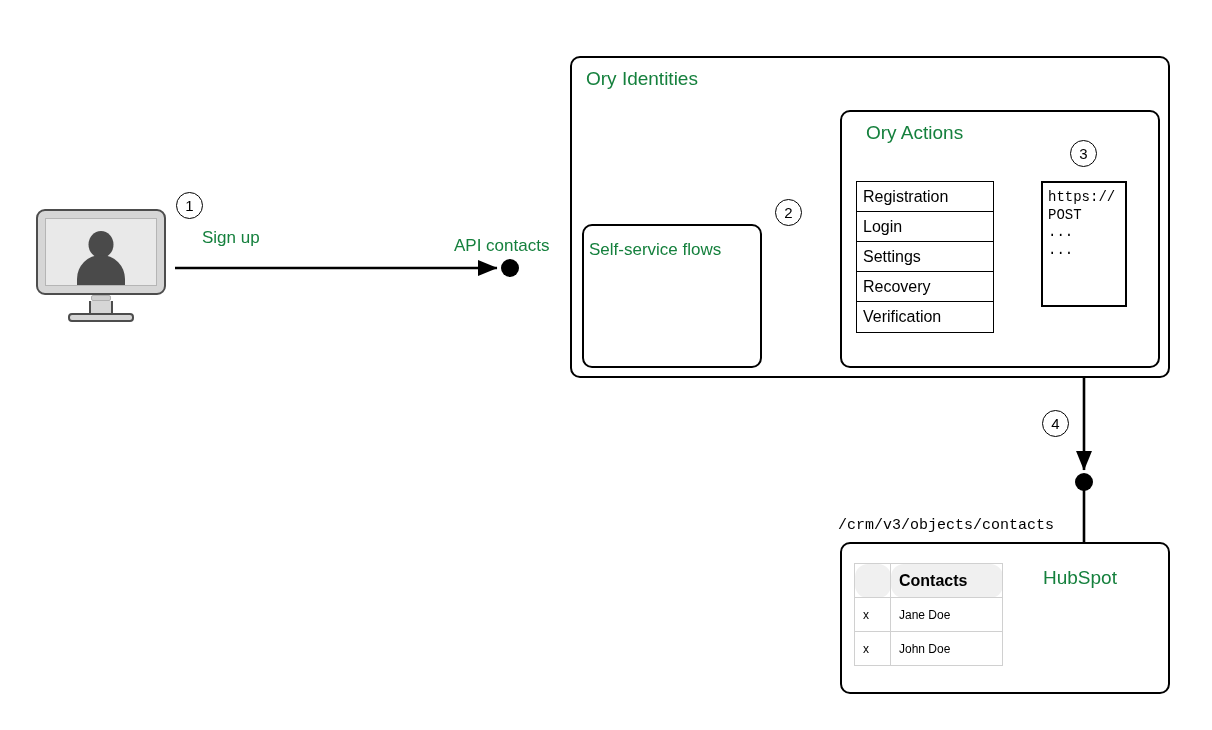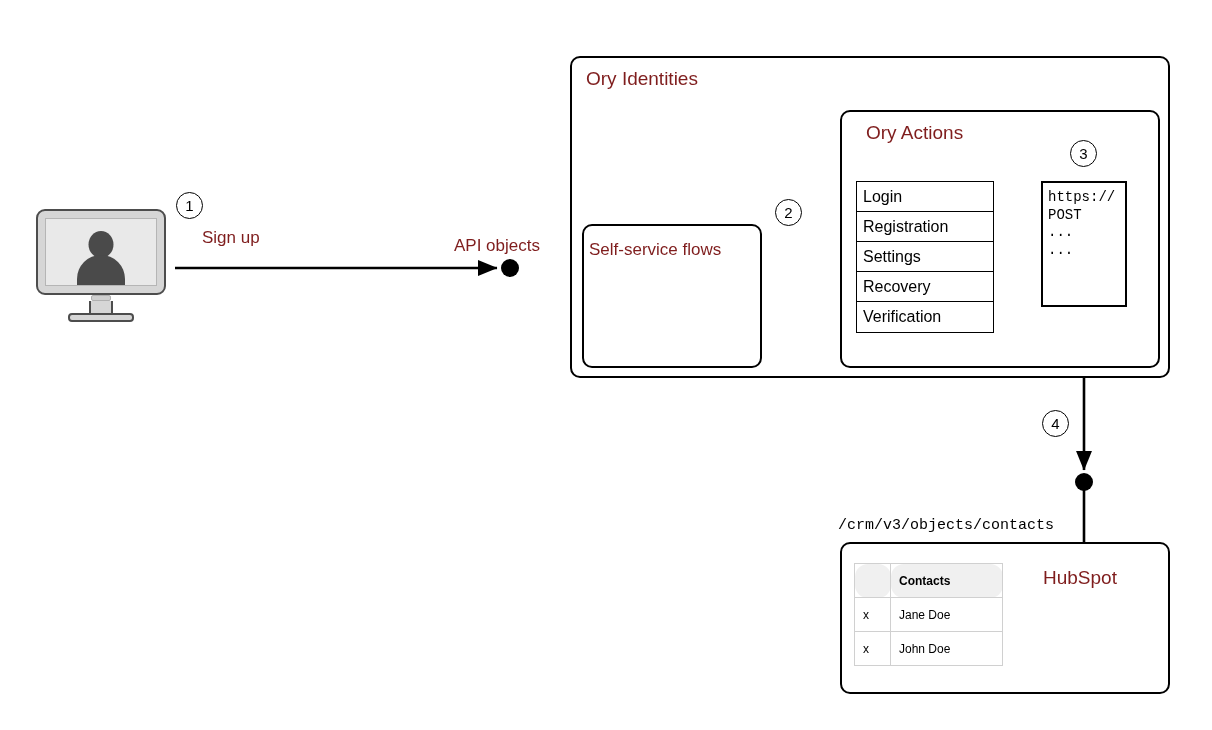--- a/index.html
+++ b/index.html
@@ -29,21 +29,21 @@
   }
   .box-sq {
     border: 2px solid #000;
     background: #fff;
     box-sizing: border-box;
   }
 
   
   .lbl {
     font-size: 17px;
-    color: #7f1d1d;
+    color: #15803d;
     white-space: nowrap;
   }
   .lbl-big {
     font-size: 19px;
   }
   .mono {
     font-family: "Liberation Mono", monospace;
     font-size: 14px;
     white-space: pre;
     line-height: 1.25;
@@ -165,21 +165,21 @@
     border: 1px solid #d0d0d0;
     height: 34px;
     box-sizing: border-box;
     font-weight: normal;
     text-align: left;
     padding: 0 8px;
   }
   .hs-table thead th {
     background: #f0f0f0;
     font-weight: bold;
-    font-size: 12px;
+    font-size: 16px;
     border-radius: 13px;
   }
   .hs-col-x { width: 36px; }
   .hs-col-name { width: 112px; }
 
   svg.overlay {
     position: absolute;
     left: 0;
     top: 0;
     width: 1212px;
@@ -222,36 +222,36 @@
     </div>
     <div class="monitor-notch"></div>
     <div class="monitor-neck"></div>
     <div class="monitor-base"></div>
   </div>
 
   <div class="abs step" style="left:176px; top:192px;">1</div>
 
   <div class="abs lbl" style="left:202px; top:228px;">Sign up</div>
 
-  <div class="abs lbl" style="left:454px; top:236px;">API objects</div>
+  <div class="abs lbl" style="left:454px; top:236px;">API contacts</div>
 
   <div class="abs box" style="left:570px; top:56px; width:600px; height:322px;"></div>
   <div class="abs lbl lbl-big" style="left:586px; top:68px;">Ory Identities</div>
 
   <div class="abs box" style="left:582px; top:224px; width:180px; height:144px;"></div>
   <div class="abs lbl" style="left:589px; top:240px;text-align:right;">Self-service flows</div>
 
   <div class="abs step" style="left:775px; top:199px;">2</div>
 
   <div class="abs box" style="left:840px; top:110px; width:320px; height:258px;"></div>
   <div class="abs lbl lbl-big" style="left:866px; top:122px;">Ory Actions</div>
 
   <div class="abs action-list" style="left:856px; top:181px;">
+    <div class="action-item">Registration</div>
     <div class="action-item">Login</div>
-    <div class="action-item">Registration</div>
     <div class="action-item">Settings</div>
     <div class="action-item">Recovery</div>
     <div class="action-item">Verification</div>
   </div>
 
   <div class="abs step" style="left:1070px; top:140px;">3</div>
 
   <div class="abs box-sq" style="left:1041px; top:181px; width:86px; height:126px;">
     <div class="mono" style="padding:6px 0 0 5px;">https://
 POST

